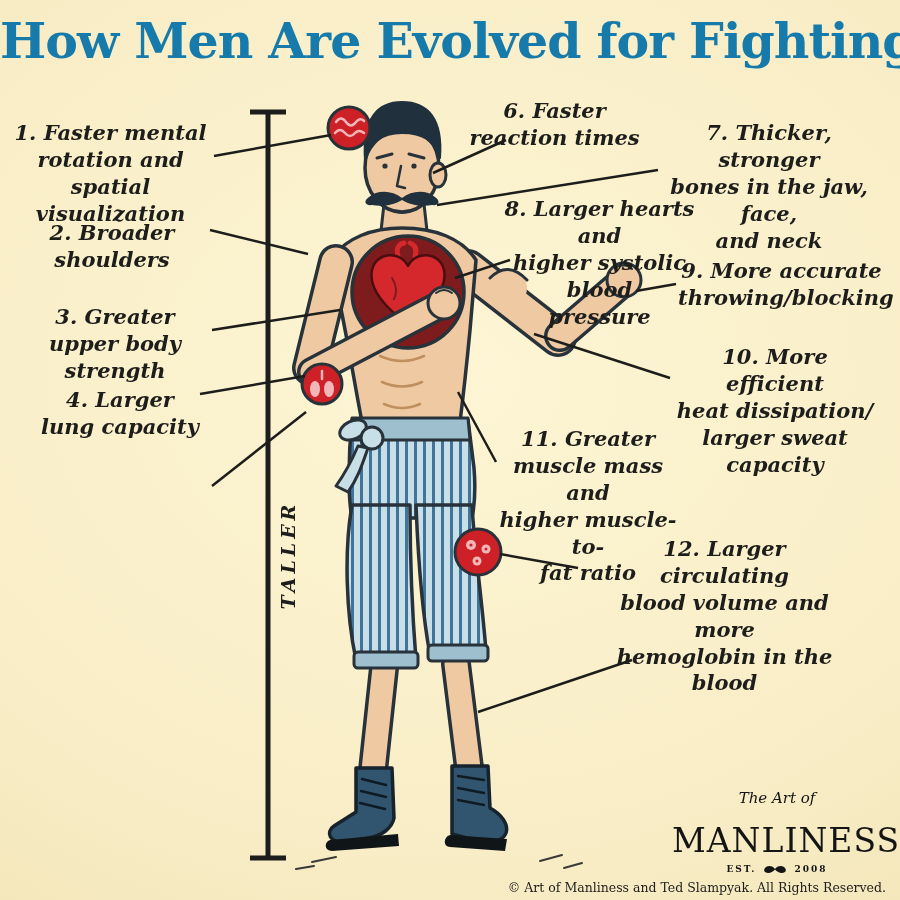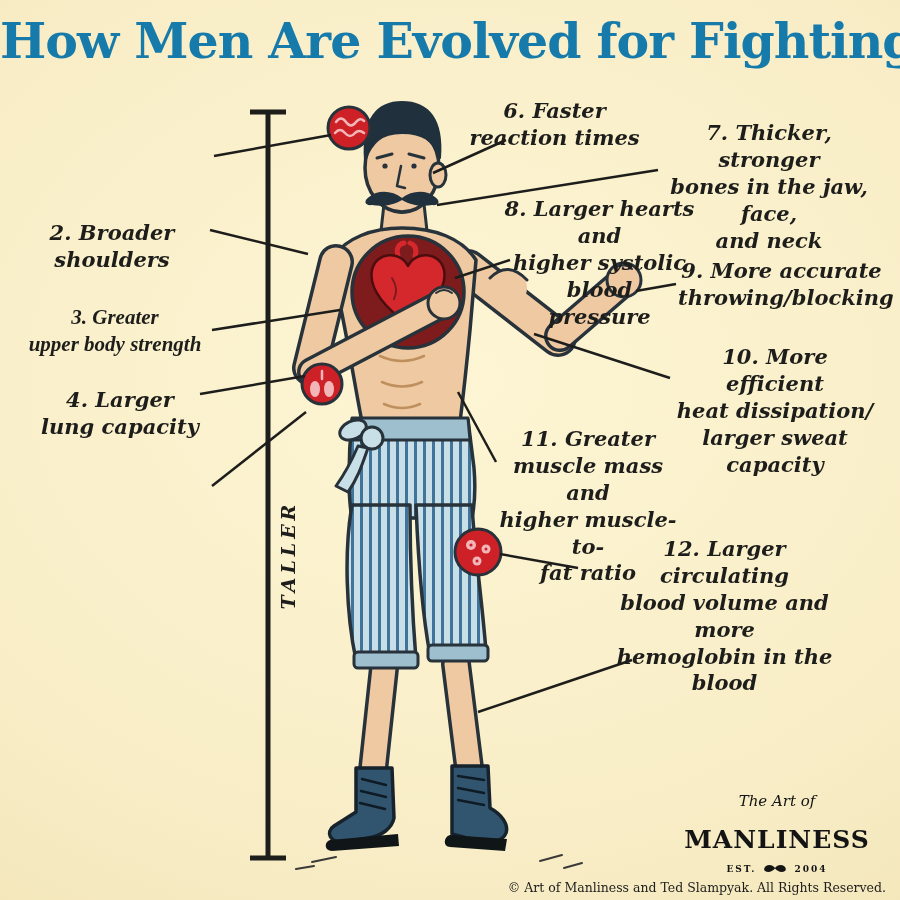--- a/index.html
+++ b/index.html
@@ -20,23 +20,23 @@
     line-height:1.28; color:#1d1d1b; text-align:center; white-space:pre-line;
   }
   .taller {
     position:absolute; left:288px; top:555px;
     transform:translate(-50%,-50%) rotate(-90deg);
     font-weight:bold; font-style:italic; font-size:19px; letter-spacing:4px; color:#1d1d1b;
     white-space:nowrap;
   }
   .logo { position:absolute; right:18px; bottom:26px; width:210px; text-align:center; color:#141414; }
   .logo-script { font-style:italic; font-size:15px; line-height:1; margin-bottom:18px; }
-  .logo-name { font-weight:bold; font-size:25px; letter-spacing:1px; line-height:1.05; }
-  .logo-est { display:flex; align-items:flex-start; justify-content:center; gap:7px;
-    font-size:9px; letter-spacing:2px; margin-top:11px; font-weight:bold; }
+  .logo-name { font-weight:normal; font-size:33px; letter-spacing:1px; line-height:1.05; }
+  .logo-est { display:flex; align-items:flex-end; justify-content:center; gap:7px;
+    font-size:9px; letter-spacing:2px; margin-top:5px; font-weight:bold; }
   .copyright { position:absolute; right:14px; bottom:5px; font-size:12.5px; color:#1d1d1b; }
 </style>
 </head>
 <body>
 
 <div class="canvas">
 
   <div class="title">How Men Are Evolved for Fighting</div>
 
   <svg class="art" width="900" height="900" viewBox="0 0 900 900">
@@ -167,22 +167,25 @@
       <line x1="658" y1="170" x2="437" y2="205"></line>
       <line x1="510" y1="260" x2="455" y2="278"></line>
       <line x1="676" y1="284" x2="636" y2="291"></line>
       <line x1="670" y1="378" x2="534" y2="334"></line>
       <line x1="496" y1="462" x2="458" y2="392"></line>
       <line x1="578" y1="568" x2="500" y2="554"></line>
       <line x1="632" y1="660" x2="478" y2="712"></line>
     </g>
   </svg>
 
+  <div class="ann" style="left:8px;   top:120px; width:205px;">1. Faster mental
+rotation and spatial
+visualization</div>
   <div class="ann" style="left:12px;  top:220px; width:200px;">2. Broader shoulders</div>
-  <div class="ann" style="left:20px;  top:304px; width:190px;font-family:Liberation Serif, serif;">3. Greater
+  <div class="ann" style="left:20px;  top:304px; width:190px;">3. Greater
 upper body strength</div>
   <div class="ann" style="left:35px;  top:387px; width:170px;">4. Larger
 lung capacity</div>
   <div class="ann" style="left:462px; top:98px;  width:185px;">6. Faster
 reaction times</div>
   <div class="ann" style="left:653px; top:120px; width:232px;">7. Thicker, stronger
 bones in the jaw, face,
 and neck</div>
   <div class="ann" style="left:492px; top:196px; width:215px;">8. Larger hearts and
 higher systolic blood
@@ -204,19 +207,19 @@
   <div class="taller">TALLER</div>
 
   <div class="logo">
     <div class="logo-script">The Art of</div>
     <div class="logo-name">MANLINESS</div>
     <div class="logo-est">
       <span>EST.</span>
       <svg width="24" height="9" viewBox="0 0 24 9">
         <path d="M12 4 C10 1 6 0 3 2 C1 3.5 0.5 6 2 7 C5 9 9 8 12 4.5 C15 8 19 9 22 7 C23.5 6 23 3.5 21 2 C18 0 14 1 12 4 Z" fill="#151515"></path>
       </svg>
-      <span>2004</span>
+      <span>2008</span>
     </div>
   </div>
 
   <div class="copyright">© Art of Manliness and Ted Slampyak. All Rights Reserved.</div>
 
 </div>
 
 </body></html>

